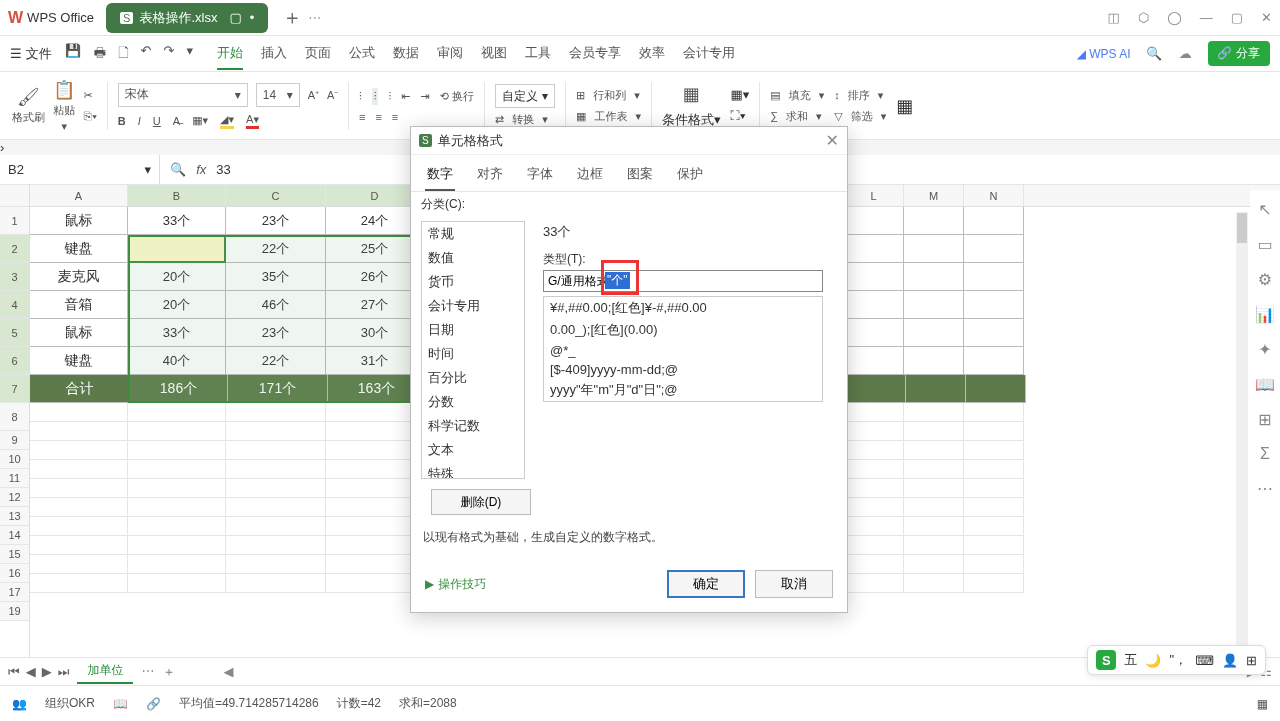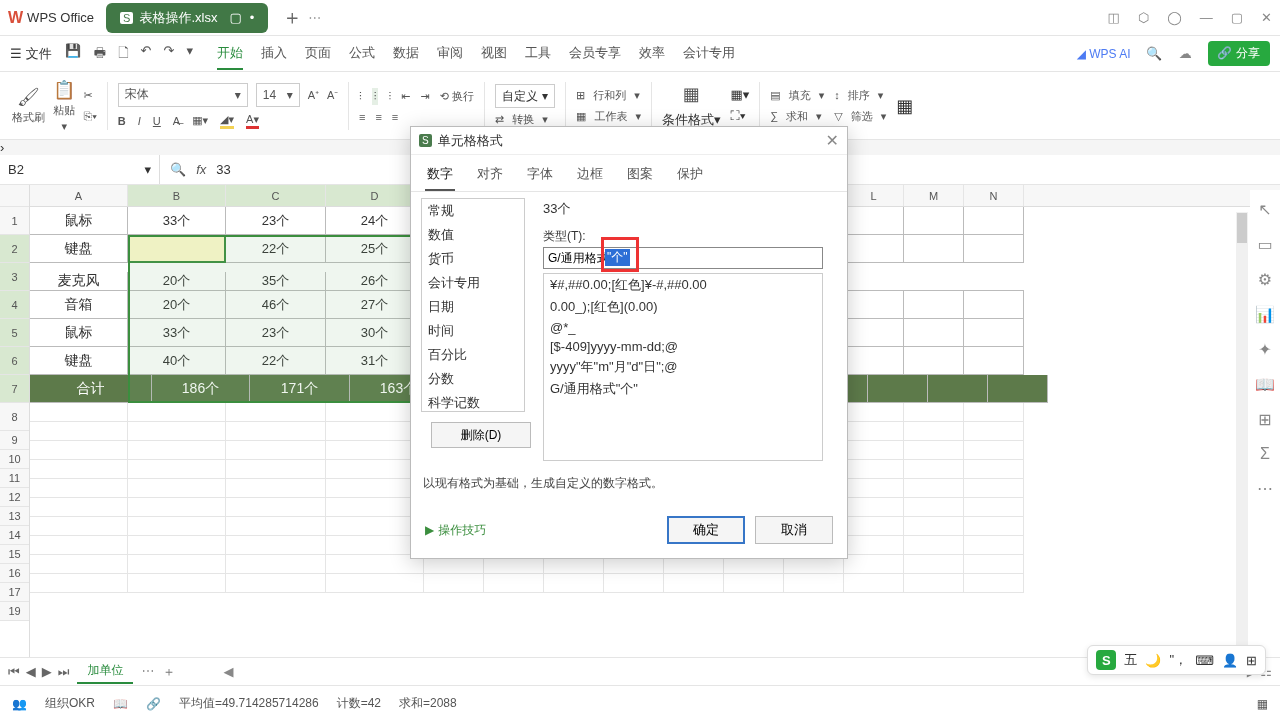--- a/index.html
+++ b/index.html
@@ -84,31 +84,31 @@
 
 .dialog { position: absolute; left: 410px; top: 126px; width: 438px; background: #fff; border: 1px solid #bbb; box-shadow: 0 4px 20px rgba(0,0,0,0.2); }
 .dialog-title { height: 28px; display: flex; align-items: center; padding: 0 8px; border-bottom: 1px solid #eee; gap: 6px; }
 .dialog-title .s-ico { background: #4a7b4d; color: #fff; font-size: 10px; padding: 1px 3px; border-radius: 2px; }
 .dialog-title .close { margin-left: auto; color: #888; cursor: pointer; font-size: 16px; }
 .dialog-tabs { display: flex; gap: 20px; padding: 6px 14px 0; border-bottom: 1px solid #e5e5e5; }
 .dialog-tab { padding: 4px 2px 6px; color: #555; cursor: pointer; font-size: 13px; }
 .dialog-tab.active { color: #222; border-bottom: 2px solid #555; }
 .dialog-body { display: flex; padding: 6px 10px 0; gap: 8px; }
 .cat-label { font-size: 12px; padding: 2px 4px; }
-.cat-list { width: 104px; border: 1px solid #ccc; height: 214px; overflow: auto; }
+.cat-list { width: 104px; border: 1px solid #ccc; height: 258px; overflow: auto; }
 .cat-item { padding: 3px 6px; font-size: 13px; cursor: pointer; }
 .dialog-right { flex: 1; padding-left: 4px; }
 .sample-box { font-size: 12px; margin-bottom: 4px; }
 .sample-val { font-size: 13px; padding: 2px 0 10px; }
 .type-label { font-size: 12px; }
 .type-input-wrap { position: relative; margin-top: 2px; }
 .type-input { width: 280px; height: 22px; border: 1px solid #888; padding: 0 4px; font-size: 12px; }
 .red-highlight { position: absolute; left: 58px; top: -10px; width: 38px; height: 35px; border: 3px solid #e33; pointer-events: none; }
 .type-sel-text { position: absolute; left: 62px; top: 2px; background: #2d6fd6; color: #fff; font-size: 12px; padding: 0 2px; }
-.fmt-list { width: 280px; height: 188px; border: 1px solid #ccc; margin-top: 4px; overflow-y: scroll; }
+.fmt-list { width: 280px; height: 106px; border: 1px solid #ccc; margin-top: 4px; overflow-y: scroll; }
 .fmt-item { padding: 2px 6px; font-size: 13px; }
 .del-btn { margin: 10px 0 0 10px; width: 100px; height: 26px; border: 1px solid #bbb; background: #f5f5f5; font-size: 12px; }
 .note { padding: 14px 12px; font-size: 12px; color: #444; }
 .dialog-foot { display: flex; align-items: center; padding: 10px 14px 14px; gap: 10px; }
 .tips-link { color: #3b8e3e; font-size: 12px; display: flex; align-items: center; gap: 4px; }
 .dialog-foot .btns { margin-left: auto; display: flex; gap: 10px; }
 .dlg-btn { width: 78px; height: 28px; border: 1px solid #bbb; background: #f5f5f5; font-size: 13px; }
 .dlg-btn.primary { border: 2px solid #3776c7; }
 
 .vscroll { position: absolute; right: 32px; top: 212px; width: 12px; height: 440px; background: #f0f0f0; }
@@ -343,21 +343,21 @@
           <div class="cell" style="width: 60px;"></div>
           <div class="cell" style="width: 60px;"></div>
           <div class="cell" style="width: 60px;"></div>
           <div class="cell" style="width: 60px;"></div>
           <div class="cell" style="width: 60px;"></div>
           <div class="cell" style="width: 60px;"></div>
           <div class="cell" style="width: 60px;"></div>
           <div class="cell" style="width: 60px;"></div>
           <div class="cell" style="width: 60px;"></div>
         </div>
-        <div class="cell-row data-border" style="height: 28px; align-items: flex-end;">
+        <div class="cell-row data-border" style="height: 28px;">
           <div class="cell name" style="width: 98px;">麦克风</div>
           <div class="cell" style="width: 98px;">20个</div>
           <div class="cell" style="width: 100px;">35个</div>
           <div class="cell" style="width: 98px;">26个</div>
           <div class="cell" style="width: 60px;"></div>
           <div class="cell" style="width: 60px;"></div>
           <div class="cell" style="width: 60px;"></div>
           <div class="cell" style="width: 60px;"></div>
           <div class="cell" style="width: 60px;"></div>
           <div class="cell" style="width: 60px;"></div>
@@ -408,21 +408,21 @@
           <div class="cell" style="width: 60px;"></div>
           <div class="cell" style="width: 60px;"></div>
           <div class="cell" style="width: 60px;"></div>
           <div class="cell" style="width: 60px;"></div>
           <div class="cell" style="width: 60px;"></div>
           <div class="cell" style="width: 60px;"></div>
           <div class="cell" style="width: 60px;"></div>
           <div class="cell" style="width: 60px;"></div>
         </div>
         <div class="cell-row total-row data-border" style="height: 28px;">
-          <div class="cell name" style="width: 122px;">合计</div>
+          <div class="cell name" style="width: 100px;">合计</div>
           <div class="cell" style="width: 98px;">186个</div>
           <div class="cell" style="width: 100px;">171个</div>
           <div class="cell" style="width: 98px;">163个</div>
           <div class="cell" style="width: 60px;"></div>
           <div class="cell" style="width: 60px;"></div>
           <div class="cell" style="width: 60px;"></div>
           <div class="cell" style="width: 60px;"></div>
           <div class="cell" style="width: 60px;"></div>
           <div class="cell" style="width: 60px;"></div>
           <div class="cell" style="width: 60px;"></div>
@@ -617,20 +617,21 @@
     <span class="close">✕</span>
   </div>
   <div class="dialog-tabs" id="dialog-tabs">
       <span class="dialog-tab active">数字</span>
       <span class="dialog-tab">对齐</span>
       <span class="dialog-tab">字体</span>
       <span class="dialog-tab">边框</span>
       <span class="dialog-tab">图案</span>
       <span class="dialog-tab">保护</span>
     </div>
+  <div class="cat-label" style="padding-left:10px;padding-top:4px">分类(C):</div>
   <div class="dialog-body">
     <div>
       <div class="cat-list" id="cat-list">
           <div class="cat-item">常规</div>
           <div class="cat-item">数值</div>
           <div class="cat-item">货币</div>
           <div class="cat-item">会计专用</div>
           <div class="cat-item">日期</div>
           <div class="cat-item">时间</div>
           <div class="cat-item">百分比</div>

